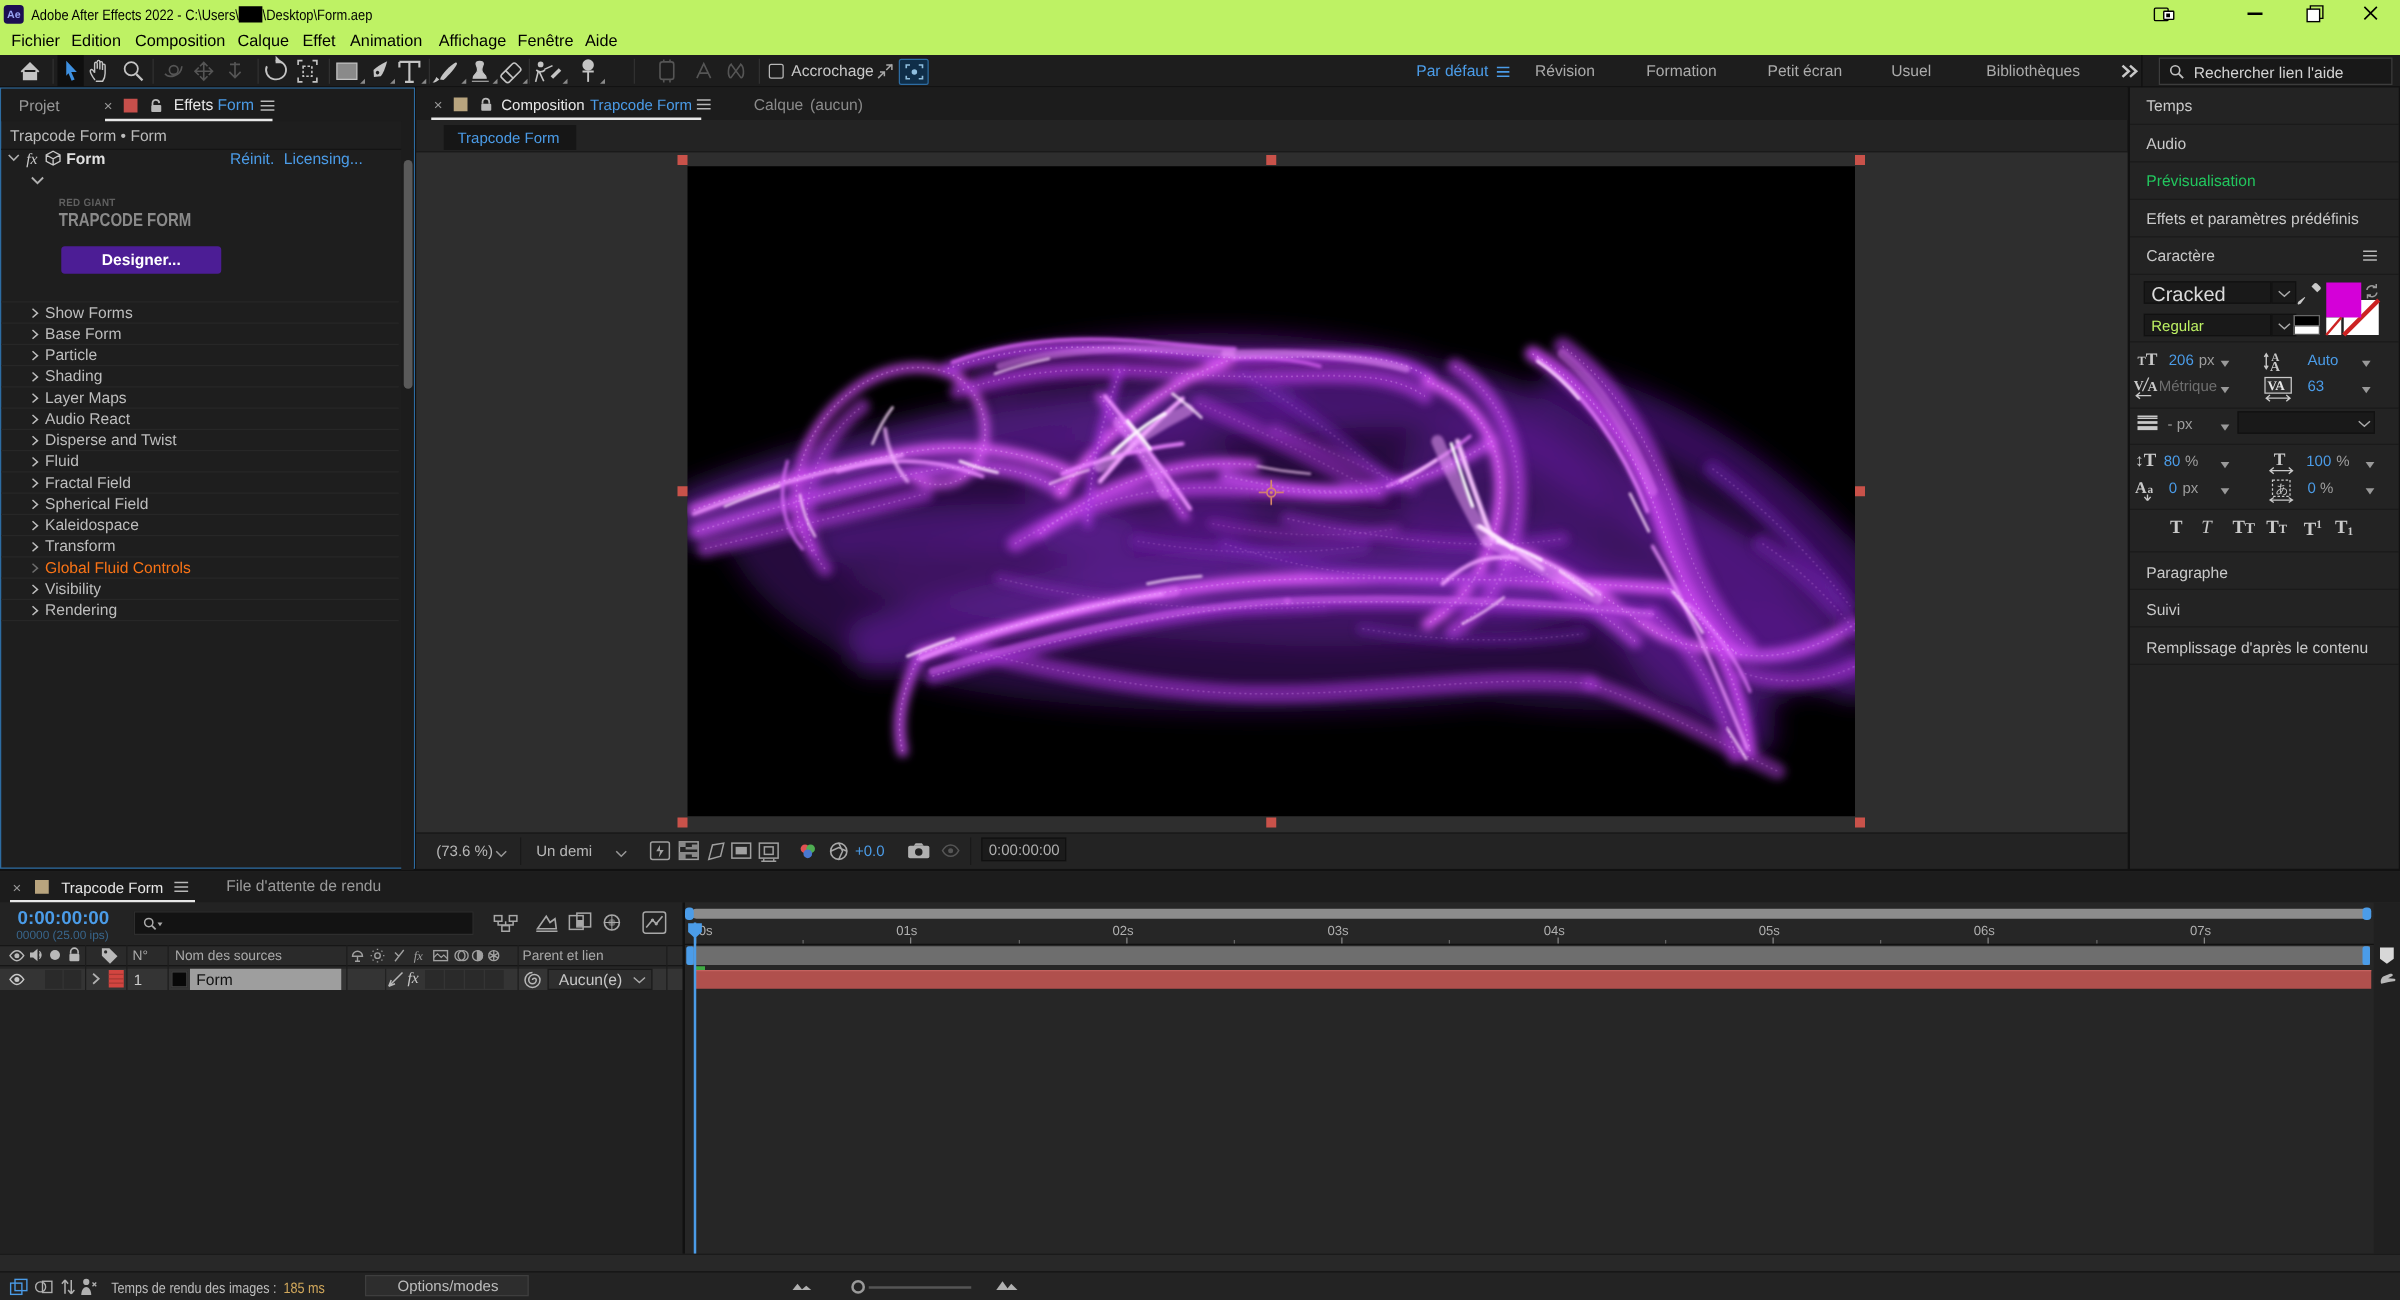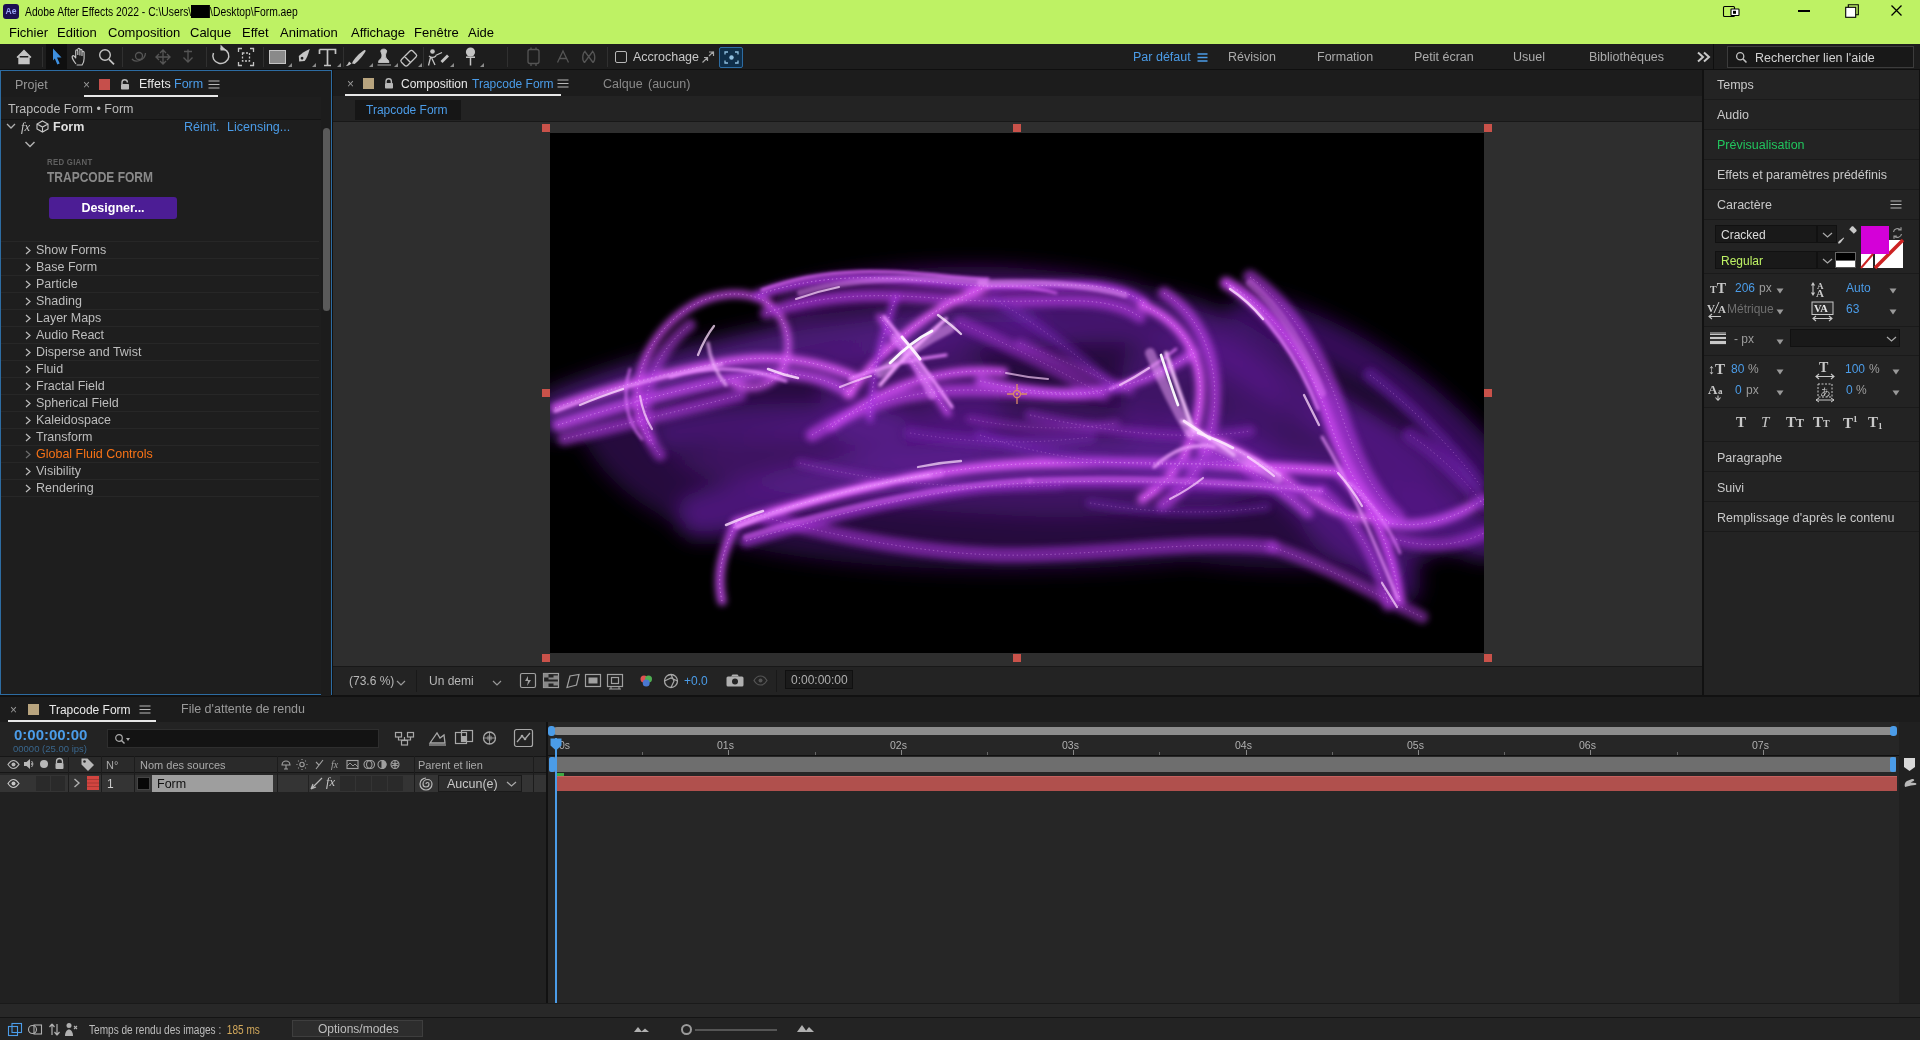--- a/index.html
+++ b/index.html
@@ -253,21 +253,21 @@
  <div class="txt" style="left:13px;top:98px;font-size:12.5px;color:#c9c9c9;">Effets et paramètres prédéfinis</div>
  <div class="abs" style="left:0;top:120px;width:215px;height:30px;border-bottom:1px solid #1a1a1a;"></div>
  <div class="txt" style="left:13px;top:128px;font-size:12.5px;color:#c9c9c9;">Caractère</div>
 
  <svg style="left:186px;top:130px;" width="12" height="9">
       <g stroke="#b8b8b8" stroke-width="1.2">
         <path d="M0.5 1 h11 M0.5 4.5 h11 M0.5 8 h11"></path>
       </g>
     </svg>
  <div class="abs" style="left:11px;top:155px;width:102px;height:18px;background:#191919;border:1px solid #111;">
-   <div class="txt" style="left:5px;top:2px;font-size:12px;color:#dcdcdc;">Cracked</div>
+   <div class="txt" style="left:5px;top:2px;font-size:16px;color:#dcdcdc;">Cracked</div>
     </div>
  <div class="abs" style="left:113px;top:155px;width:20px;height:18px;background:#191919;border:1px solid #111;">
    <svg style="left:4px;top:6px;" width="11" height="7">
         <path d="M1 1 l4.5 4 4.5-4" stroke="#aaa" stroke-width="1.2" fill="none"></path>
       </svg>
     </div>
  <svg style="left:133px;top:156px;" width="22" height="19" viewBox="0 0 22 19">
       <path d="M8 11 L14 5 M12.2 3.2 l2.2-2.4 c0.6-0.6 1.6-0.6 2.2 0 l2.6 2.6 c0.6 0.6 0.6 1.6 0 2.2 l-2.4 2.2 z M7.2 12 l-3.4 4.6 c-0.4 0.5-1.9 1.4-2.5 0.8 c-0.6-0.6 0.3-2.1 0.8-2.5 L6.7 11.5 z" fill="#c9c9c9"></path>
     </svg>
  <div class="abs" style="left:171px;top:170px;width:28px;height:28px;background:#fff;"></div>

